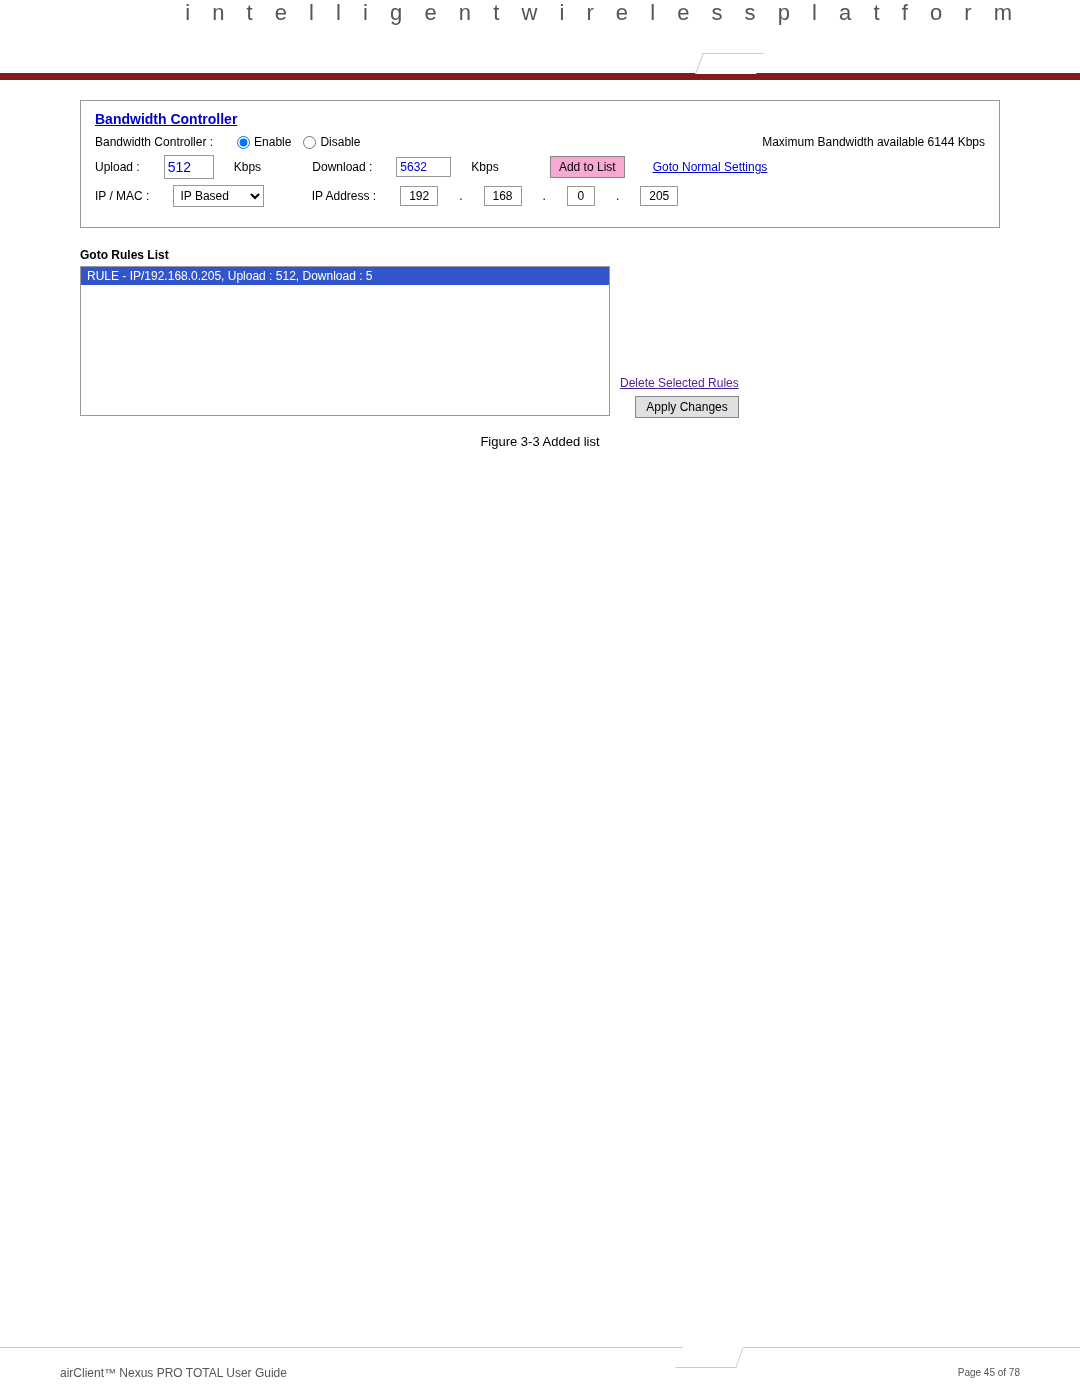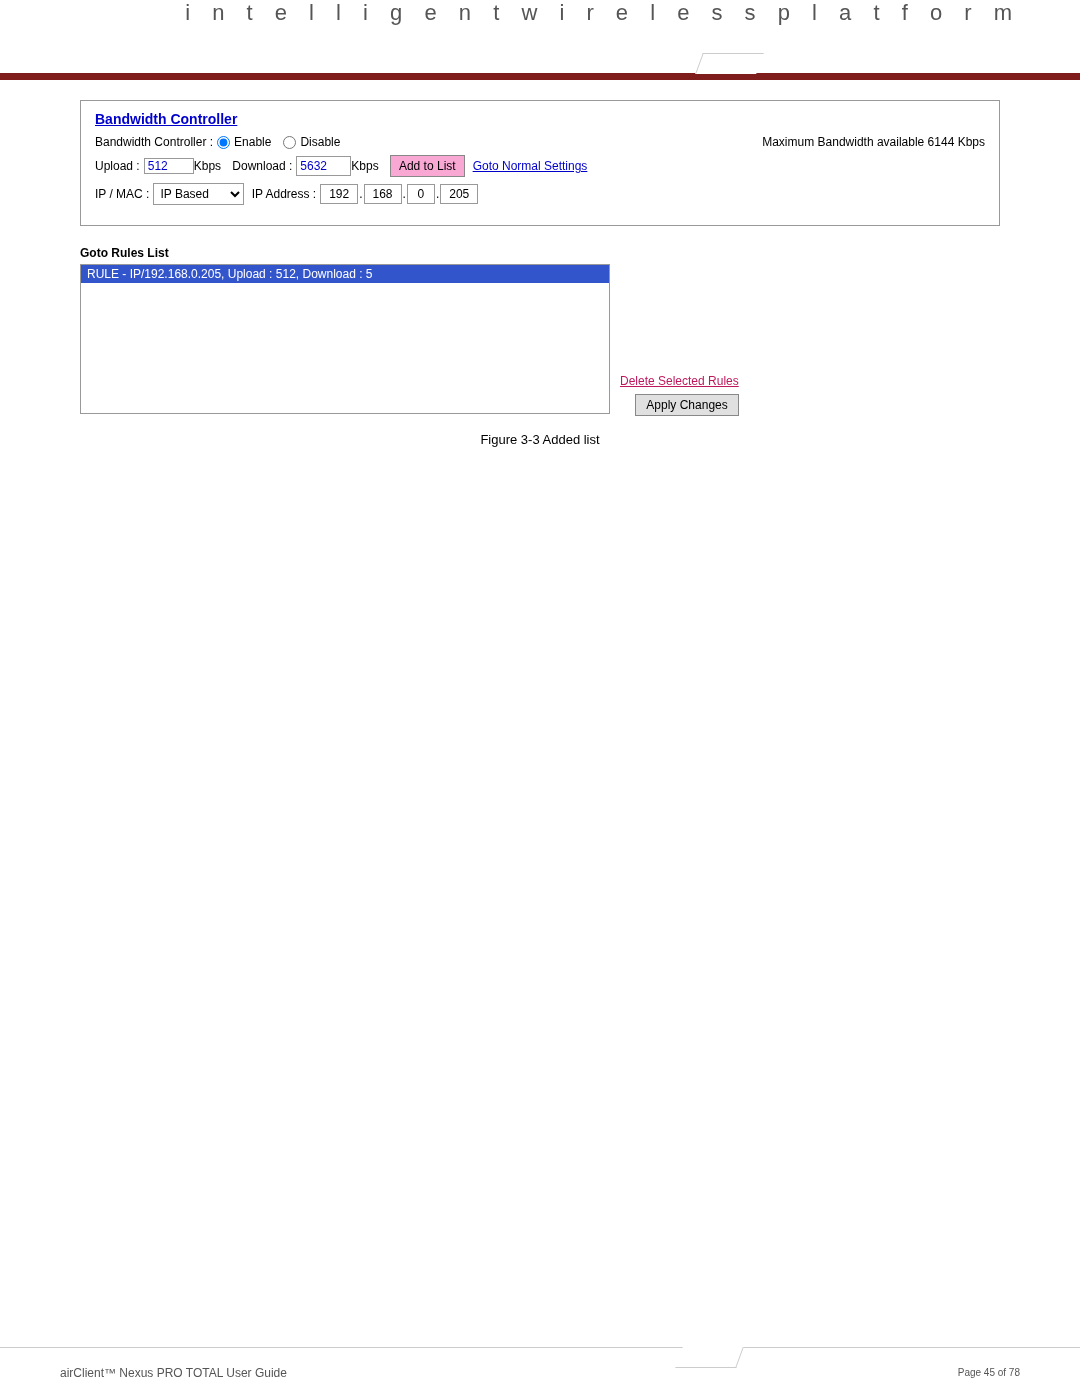--- a/index.html
+++ b/index.html
@@ -71,21 +71,21 @@
       color: #0000cc;
       text-decoration: underline;
       margin-bottom: 8px;
     }
 
     .panel-row {
       display: flex;
       align-items: center;
       margin-bottom: 6px;
       flex-wrap: wrap;
-      gap: 0;
+      gap: 20px;
     }
 
     .label {
       font-size: 12px;
       color: #000000;
       margin-right: 4px;
     }
 
     .radio-group {
       display: flex;
@@ -101,23 +101,23 @@
     }
 
     .max-bandwidth-text {
       margin-left: auto;
       font-size: 12px;
       color: #000000;
     }
 
     .input-small {
       width: 50px;
-      height: 16px;
-      border: 1px solid #999999;
-      font-size: 12px;
+      height: 24px;
+      border: 1px solid #999999;
+      font-size: 14px;
       padding: 1px 3px;
       color: #0000cc;
     }
 
     .input-medium {
       width: 55px;
       height: 20px;
       border: 1px solid #999999;
       font-size: 12px;
       padding: 1px 3px;
@@ -198,21 +198,21 @@
 
     .rules-actions {
       display: flex;
       flex-direction: column;
       align-items: flex-end;
       gap: 6px;
       padding-top: 110px;
     }
 
     .delete-link {
-      color: #be185d;
+      color: #4c1d95;
       text-decoration: underline;
       font-size: 12px;
       cursor: pointer;
     }
 
     .apply-btn {
       height: 22px;
       border: 1px solid #888888;
       background: #e0e0e0;
       font-size: 12px;

